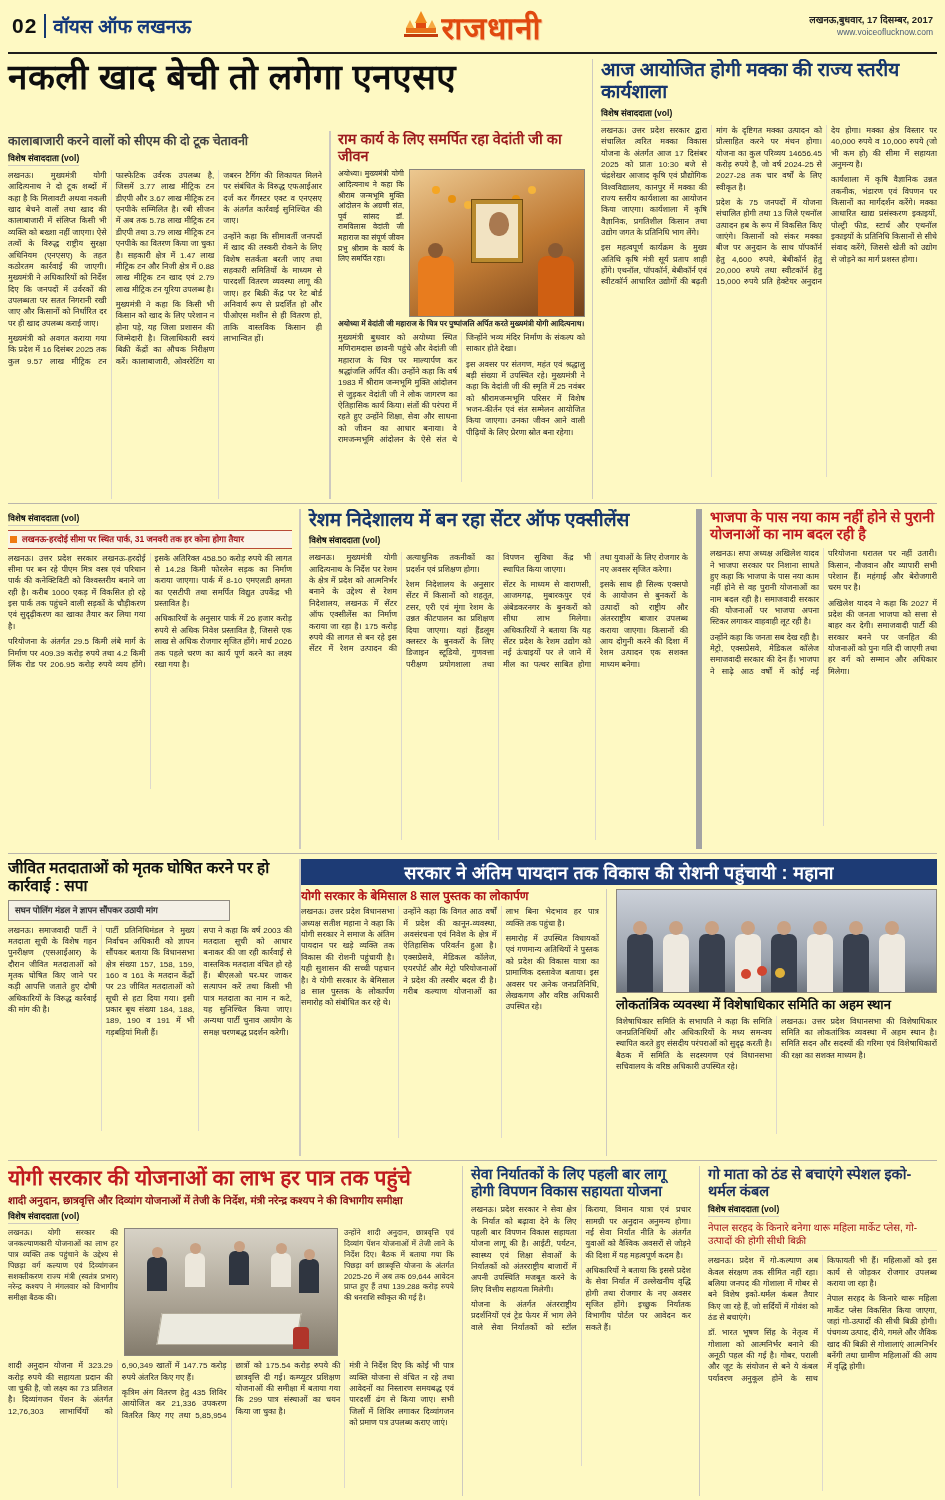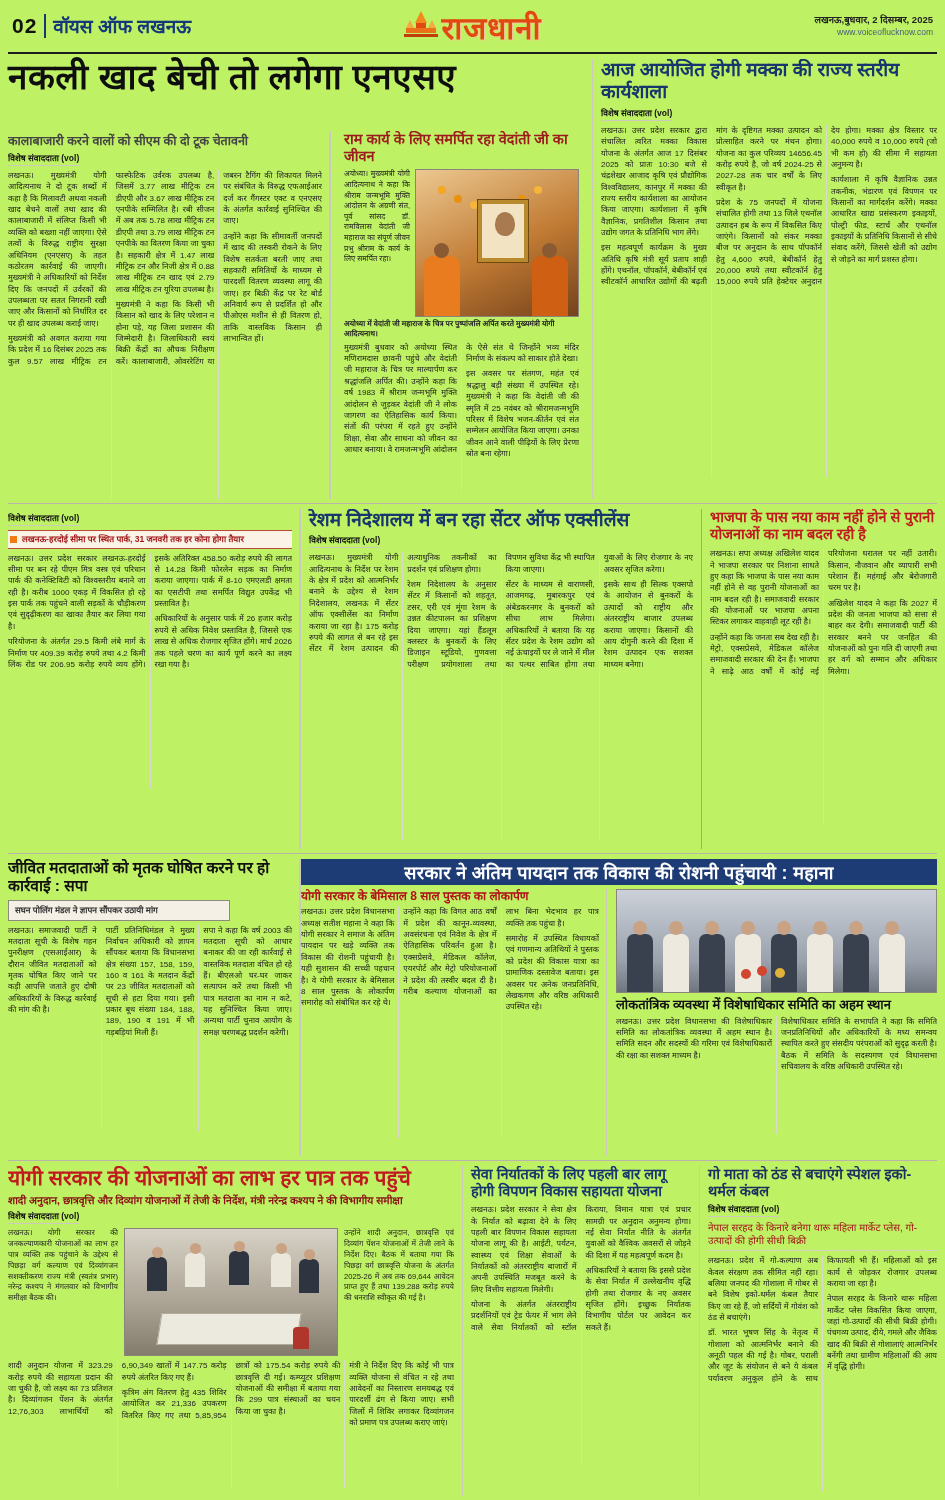--- a/index.html
+++ b/index.html
@@ -1,18 +1,18 @@
 <!DOCTYPE html>
 <html><head>
 <meta charset="utf-8">
 <style>
   *{margin:0;padding:0;box-sizing:border-box}
   html,body{background:#dedbd4}
   body{width:945px;font-family:"Liberation Sans","DejaVu Sans",sans-serif}
-  .page{width:945px;height:1500px;margin:0 auto;background:#bef264;padding:4px 8px;overflow:hidden;position:relative}
+  .page{width:945px;height:1500px;margin:0 auto;background:#fef9c3;padding:4px 8px;overflow:hidden;position:relative}
 
   
   .masthead{position:relative;display:flex;align-items:center;justify-content:space-between;height:50px;border-bottom:2.5px solid #1e1e1e;padding:2px 4px 6px}
   .mh-left{display:flex;align-items:center;gap:7px}
   .pno{font-size:21px;font-weight:bold;color:#111;letter-spacing:1px}
   .pbar{width:2px;height:24px;background:#15387０;background:#153870;display:inline-block}
   .pname{font-size:19px;font-weight:bold;color:#15387a}
   .mh-logo{position:absolute;left:50%;top:2px;transform:translateX(-50%);display:flex;align-items:center;gap:4px}
   .logo-text{font-size:31px;font-weight:800;color:#e0490f;text-shadow:1px 1px 0 #f7c79a;letter-spacing:1px}
   .mh-right{text-align:right;line-height:1.35}
@@ -34,21 +34,21 @@
   .vline-r{border-right:1px solid #cdc9c0;padding-right:7px}
   .photo{position:relative;overflow:hidden;border:1px solid #8a857c}
 
   
   .row1{grid-template-columns:322px 262px 345px;grid-template-rows:72px 1fr;height:445px;border-bottom:1px solid #b9b5ac;padding-bottom:4px}
   .lead-hl-wrap{grid-area:1/1/2/3;padding-right:8px}
   .hl-lead{font-size:35px;font-weight:800;color:#0e0e0e;line-height:1.05;letter-spacing:.5px}
   .lead-body{grid-area:2/1/3/2}
   .lead-sub{font-size:12.5px;color:#444;margin:1px 0 2px}
   .h-lead{height:338px}
-  .ved{grid-area:2/2/3/3;padding:0 13px;border-left:1px solid #cdc9c0}
+  .ved{grid-area:2/2/3/3;padding:0 7px;border-left:1px solid #cdc9c0}
   .hl-ved{font-size:14.5px}
   .ved-top{display:flex;gap:5px;margin-top:4px}
   .ved-coltext{width:66px;overflow:hidden}
   .ved-coltext .p{font-size:7.5px}
   .ph-vedanti{flex:1;height:148px;background:linear-gradient(155deg,#ecc890 0%,#c07a33 55%,#74421c 100%)}
   .garland{position:absolute;top:16px;left:22px;width:8px;height:8px;border-radius:50%;background:#f5a623;
     box-shadow:16px 9px 0 #e8920f,32px 15px 0 #f5b43a,48px 18px 0 #e8920f,64px 15px 0 #f5a623,80px 9px 0 #e8920f,96px 0 0 #f5b43a}
   .portrait{position:absolute;top:30px;left:62px;width:50px;height:62px;background:#f2e3c2;border:4px solid #b98a2e;box-shadow:0 0 0 1px #6e4a10}
   .portrait::before{content:"";position:absolute;top:8px;left:13px;width:20px;height:24px;border-radius:50% 50% 45% 45%;background:#a97950}
   .sil{position:absolute;bottom:0;width:36px;height:60px;border-radius:9px 9px 0 0;background:#e87c1e}
@@ -59,21 +59,21 @@
   .hl-makka{font-size:19px}
   .h-makka{height:352px}
 
   
   .row2{grid-template-columns:292px 402px 235px;height:345px;border-bottom:1px solid #b9b5ac;padding-bottom:4px}
   .hl-pm{font-size:16.5px}
   .hl-box{display:flex;align-items:center;gap:5px;border-top:1px solid #b84b36;border-bottom:1px solid #b84b36;padding:3px 2px;margin:3px 0 4px;background:#fbf4e6}
   .sq{width:7px;height:7px;background:#ef7b12;flex:0 0 auto}
   .hl-box-text{font-size:8.5px;font-weight:bold;color:#a3161a;line-height:1.25}
   .h-pm{height:236px}
-  .resham{padding:0 8px;border-left:1px solid #cdc9c0;border-right:1px solid #a3a3a3}
+  .resham{padding:0 8px;border-left:1px solid #cdc9c0;border-right:6px solid #a3a3a3}
   .hl-resham{font-size:19px}
   .h-resham{height:288px}
   .bjp{padding-left:8px}
   .hl-bjp{font-size:14.5px;color:#c01a1f}
   .h-bjp{height:278px}
 
   
   .row3{grid-template-columns:292px 637px;height:302px;border-bottom:1px solid #b9b5ac;padding-bottom:4px}
   .hl-sapa{font-size:15.5px}
   .inset{border:1px solid #8f8a80;background:#f4f0e6;padding:4px 6px;margin:4px 0;width:78%}
@@ -133,21 +133,21 @@
         <polygon points="17,1 23,13 11,13" fill="#f08a1d"></polygon>
         <rect x="12" y="13" width="10" height="9" fill="#e0490f"></rect>
         <polygon points="6,10 10,18 2,18" fill="#f5a942"></polygon>
         <polygon points="28,10 32,18 24,18" fill="#f5a942"></polygon>
         <rect x="2" y="18" width="30" height="5" fill="#e8711a"></rect>
         <rect x="0" y="24" width="34" height="3" fill="#c23c0c"></rect>
       </svg>
       <span class="logo-text">राजधानी</span>
     </div>
     <div class="mh-right">
-      <div class="dateline">लखनऊ,बुधवार, 2 दिसम्बर, 2025</div>
+      <div class="dateline">लखनऊ,बुधवार, 17 दिसम्बर, 2017</div>
       <div class="website">www.voiceoflucknow.com</div>
     </div>
   </header>
 
   <div class="row row1">
 
     <div class="lead-hl-wrap">
       <h1 class="hl-lead">नकली खाद बेची तो लगेगा एनएसए</h1>
     </div>
 
@@ -262,22 +262,22 @@
             <div class="fig fl3"></div>
             <div class="fig w fl4"></div>
             <div class="fig fl5"></div>
             <div class="fig w fl6"></div>
             <div class="fig fl7"></div>
             <div class="fig w fl8"></div>
             <span class="bouquet"></span>
           </div>
           <h3 class="hl hl-lok">लोकतांत्रिक व्यवस्था में विशेषाधिकार समिति का अहम स्थान</h3>
           <div class="cols c2 h-lok">
+            <p class="p">विशेषाधिकार समिति के सभापति ने कहा कि समिति जनप्रतिनिधियों और अधिकारियों के मध्य समन्वय स्थापित करते हुए संसदीय परंपराओं को सुदृढ़ करती है। बैठक में समिति के सदस्यगण एवं विधानसभा सचिवालय के वरिष्ठ अधिकारी उपस्थित रहे।</p>
             <p class="p">लखनऊ। उत्तर प्रदेश विधानसभा की विशेषाधिकार समिति का लोकतांत्रिक व्यवस्था में अहम स्थान है। समिति सदन और सदस्यों की गरिमा एवं विशेषाधिकारों की रक्षा का सशक्त माध्यम है।</p>
-            <p class="p">विशेषाधिकार समिति के सभापति ने कहा कि समिति जनप्रतिनिधियों और अधिकारियों के मध्य समन्वय स्थापित करते हुए संसदीय परंपराओं को सुदृढ़ करती है। बैठक में समिति के सदस्यगण एवं विधानसभा सचिवालय के वरिष्ठ अधिकारी उपस्थित रहे।</p>
           </div>
         </div>
       </div>
     </section>
   </div>
 
   <div class="row row4">
 
     <section class="cell yojna">
       <h2 class="hl hl-yojna">योगी सरकार की योजनाओं का लाभ हर पात्र तक पहुंचे</h2>

